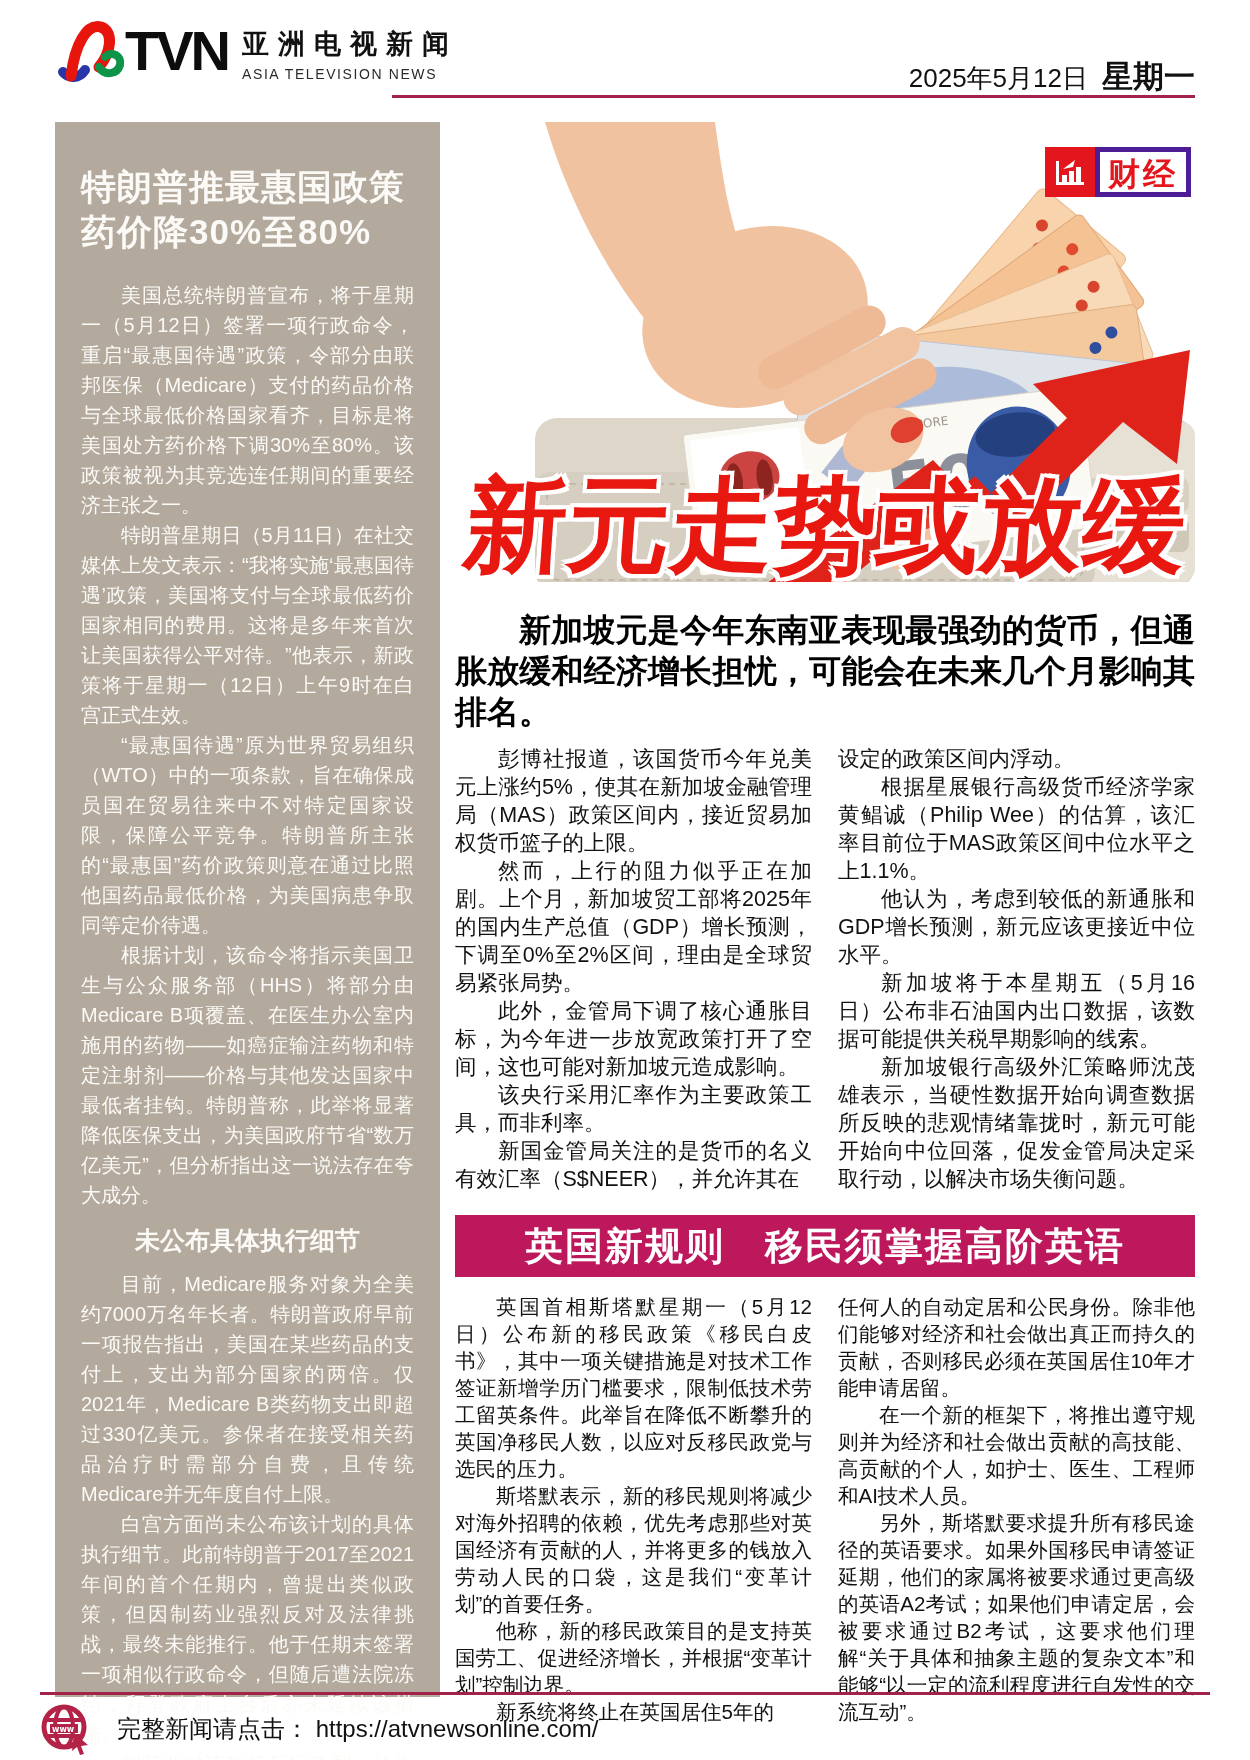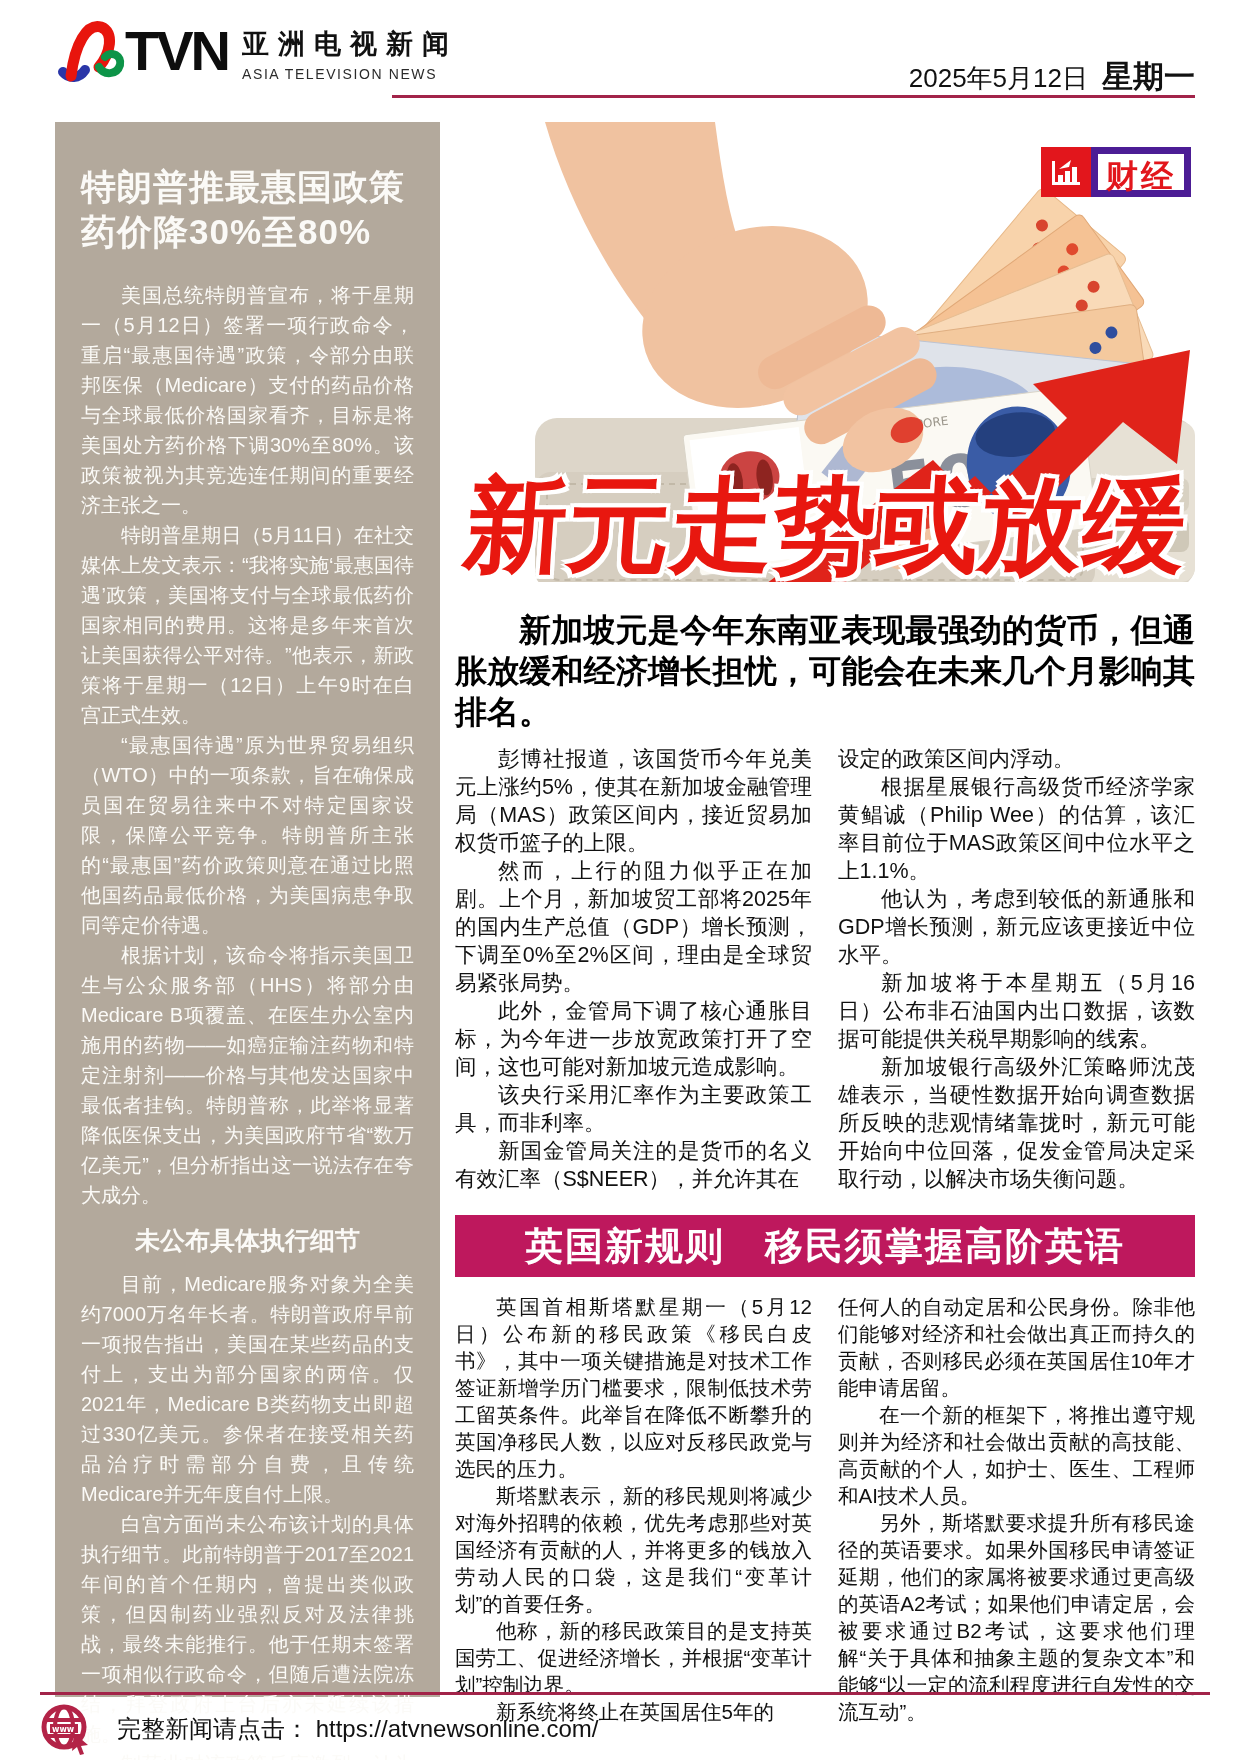--- a/index.html
+++ b/index.html
@@ -29,21 +29,21 @@
   .left-title { font-size:35px; line-height:45px; font-weight:800; white-space:pre-line; letter-spacing:1px; margin-bottom:26px; }
   .left-article .para { font-size:20px; line-height:30px; text-align:justify; text-indent:2em; }
   .left-sub { font-size:25px; font-weight:800; text-align:center; margin:14px 0 12px 0; }
   
   .right-col { width:740px; }
   .photo-wrap { position:relative; width:740px; height:460px; }
   .photo-svg { position:absolute; inset:0; }
   .fin-badge { position:absolute; top:25px; right:4px; display:flex; align-items:stretch; height:50px; }
   .fin-badge-icon { width:50px; height:50px; background:#e2161c; display:flex; align-items:center; justify-content:center; }
   .fin-badge-label {
-    border:7px solid #4c1d95; background:#fff; color:#e2161c; font-weight:800;
+    border:5px solid #4c1d95; background:#fff; color:#e2161c; font-weight:800;
     font-size:32px; line-height:44px; padding:0 8px; letter-spacing:3px; 
   }
   .big-headline {
     position:absolute; left:-6px; right:-6px; top:352px; z-index:6; text-align:center;
     font-size:103px; line-height:104px; font-weight:900; color:#e8170f; letter-spacing:0px;
     transform:skewX(-4deg);
     text-shadow:4px 0 0 #fff,-4px 0 0 #fff,0 4px 0 #fff,0 -4px 0 #fff,
                 4px 4px 0 #fff,-4px -4px 0 #fff,4px -4px 0 #fff,-4px 4px 0 #fff;
     white-space:nowrap;
   }

